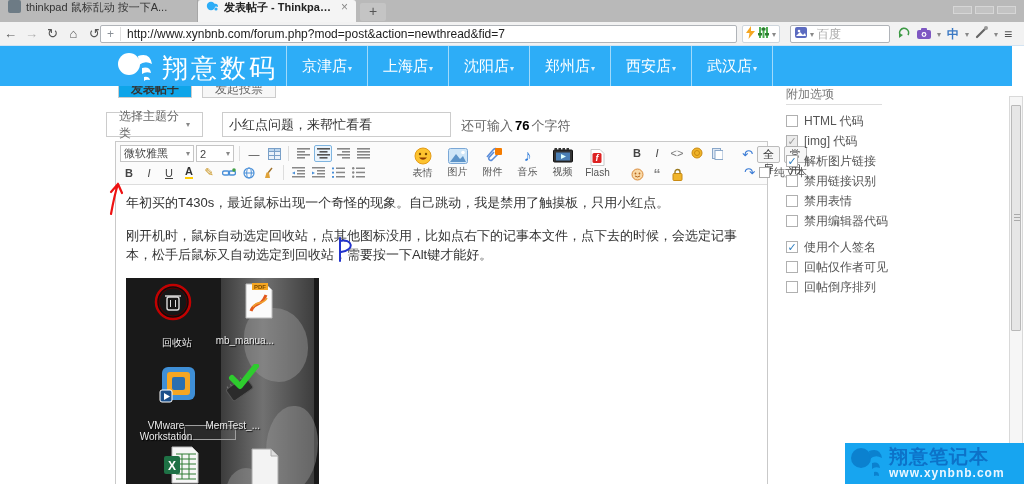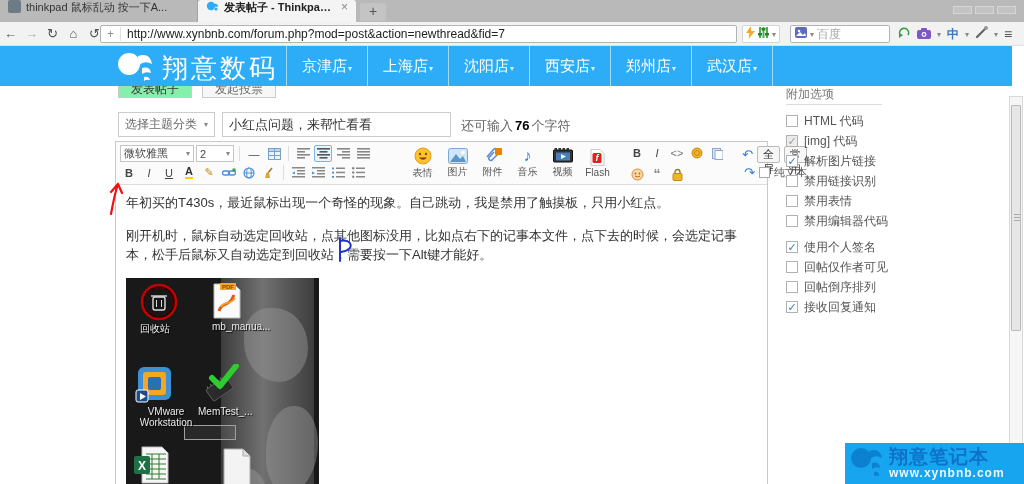--- a/index.html
+++ b/index.html
@@ -38,24 +38,24 @@
   .logo{position:absolute;left:116px;top:4px;display:flex;align-items:center;gap:6px}
   .logo-text{color:#fff;font-size:26px;font-weight:normal;letter-spacing:3px;line-height:32px}
   .store-nav{position:absolute;left:286px;top:0;height:56px;display:flex}
   .store{height:40px;line-height:40px;padding:0 15px;color:#fff;font-size:15px;border-left:1px solid rgba(255,255,255,.55);white-space:nowrap}
   .store:last-child{border-right:1px solid rgba(255,255,255,.55)}
   .store .caret{color:#d9f1ff;margin-left:1px}
 
   
   .form-tabs{position:absolute;left:118px;top:79px;display:flex;gap:10px;z-index:1}
   .ftab{height:19px;line-height:19px;padding:0 12px;font-size:12px;border:1px solid #ccc;background:#f7f7f7;color:#666}
-  .ftab.active{background:#86efac;color:#333;font-weight:normal}
-
-  
-  .cat-select{position:absolute;left:118px;top:112px;width:97px;height:25px;border:1px solid #ccc;background:#fff;display:flex;align-items:center;justify-content:space-between;padding:0 6px;font-size:12px;color:#666}
+  .ftab.active{background:#0ea5e9;color:#333;font-weight:bold}
+
+  
+  .cat-select{position:absolute;left:106px;top:112px;width:97px;height:25px;border:1px solid #ccc;background:#fff;display:flex;align-items:center;justify-content:space-between;padding:0 12px;font-size:12px;color:#666}
   .subject{position:absolute;left:222px;top:112px;width:229px;height:25px;border:1px solid #ccc;padding:0 6px;font-size:13px;color:#333;font-family:Liberation Mono, monospace}
   .counter{position:absolute;left:461px;top:117px;font-size:13px;color:#666}
   .counter b{color:#000;padding:0 2px}
 
   
   .editor{position:absolute;left:115px;top:141px;width:653px;height:360px;border:1px solid #c9c9c9;background:#fff}
   .etoolbar{height:43px;background:#fbfbfb;border-bottom:1px solid #ddd;display:flex;align-items:stretch;padding:1px 4px;gap:14px}
   .tb-col{display:flex;flex-direction:column;justify-content:space-between;padding:1px 0}
   .tb-row{display:flex;align-items:center;gap:2px;height:19px}
   .sel-box{height:17px;border:1px solid #c5c5c5;background:#fff;display:flex;align-items:center;justify-content:space-between;font-size:11px;color:#444;padding:0 3px}
@@ -80,21 +80,21 @@
   .econtent p{margin:0 0 14px}
 
   
   .shot{position:relative;width:193px;height:240px;background:#191919;overflow:hidden;margin-top:3px}
   .stripe{position:absolute;left:95px;top:0;width:93px;height:100%;background:linear-gradient(90deg,rgba(220,220,220,.18),rgba(235,235,235,.42) 45%,rgba(190,190,190,.22))}
   .blob{position:absolute;background:#9a9a9a;opacity:.45}
   .b1{left:118px;top:30px;width:64px;height:74px;border-radius:42% 58% 50% 60%}
   .b2{left:140px;top:128px;width:52px;height:86px;border-radius:55% 45% 60% 40%}
   .b3{left:100px;top:190px;width:40px;height:50px;border-radius:50%}
   .selbox{position:absolute;left:58px;top:147px;width:52px;height:15px;border:1px solid #9f9f9f;background:rgba(255,255,255,.07)}
-  .dicon{position:absolute;display:flex;flex-direction:column;align-items:flex-start;gap:2px}
+  .dicon{position:absolute;display:flex;flex-direction:column;align-items:flex-end;gap:16px}
   .dicon .dlbl{font-size:10px;line-height:11px;color:#ececec;text-align:center;text-shadow:1px 1px 1px #000}
   .d1{left:14px;top:5px;width:52px}.d2{left:86px;top:5px;width:62px}
   .d3{left:8px;top:86px;width:64px}.d4{left:72px;top:86px;width:62px}
   .d5{left:8px;top:168px;width:66px}.d6{left:96px;top:170px;width:58px}
 
   
   .anno{position:absolute;z-index:3;pointer-events:none}
 
   
   .sb-title{position:absolute;left:786px;top:86px;font-size:12px;color:#777}
@@ -220,22 +220,22 @@
           <path d="M26 18 q8 -2 9 5 q-5 -2 -9 1z" fill="#fff"></path>
           <path d="M28 27 q5 -1 6 3 q-4 -1 -6 1z" fill="#fff"></path>
         </svg>
     </span>
     <span class="logo-text">翔意数码</span>
   </div>
   <div class="store-nav">
     <div class="store"><span>京津店</span><span class="caret">▾</span></div>
     <div class="store"><span>上海店</span><span class="caret">▾</span></div>
     <div class="store"><span>沈阳店</span><span class="caret">▾</span></div>
+    <div class="store"><span>郑州店</span><span class="caret">▾</span></div>
     <div class="store"><span>西安店</span><span class="caret">▾</span></div>
-    <div class="store"><span>郑州店</span><span class="caret">▾</span></div>
     <div class="store"><span>武汉店</span><span class="caret">▾</span></div>
   </div>
 </div>
 
 <div class="cat-select">
   <span>选择主题分类</span>
   <span class="caret">▾</span>
 </div>
 <input class="subject" value="小红点问题，来帮忙看看" style="">
 <div class="counter">
@@ -596,24 +596,20 @@
       <span>使用个人签名</span>
     </div>
   <div class="opt">
       <span class="cb"></span>
       <span>回帖仅作者可见</span>
     </div>
   <div class="opt">
       <span class="cb"></span>
       <span>回帖倒序排列</span>
     </div>
-  <div class="opt">
-      <span class="cb checked"></span>
-      <span>接收回复通知</span>
-    </div>
 </div>
 
 <div class="sb-track">
   <div class="sb-thumb">
     <div class="grip"></div>
   </div>
 </div>
 
 <div class="wm">
   <span>

